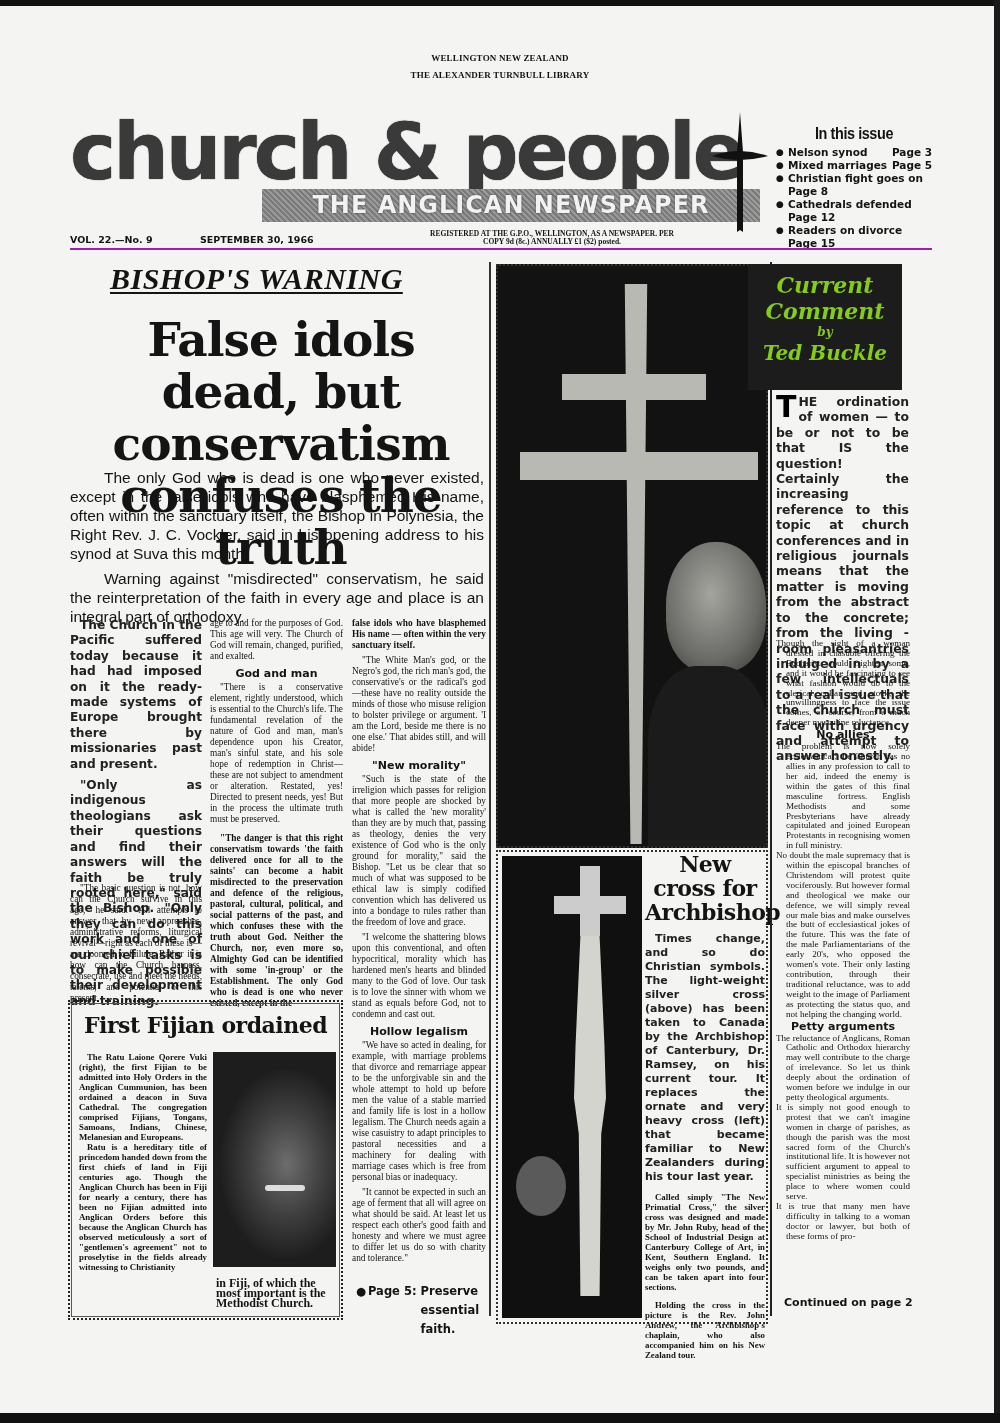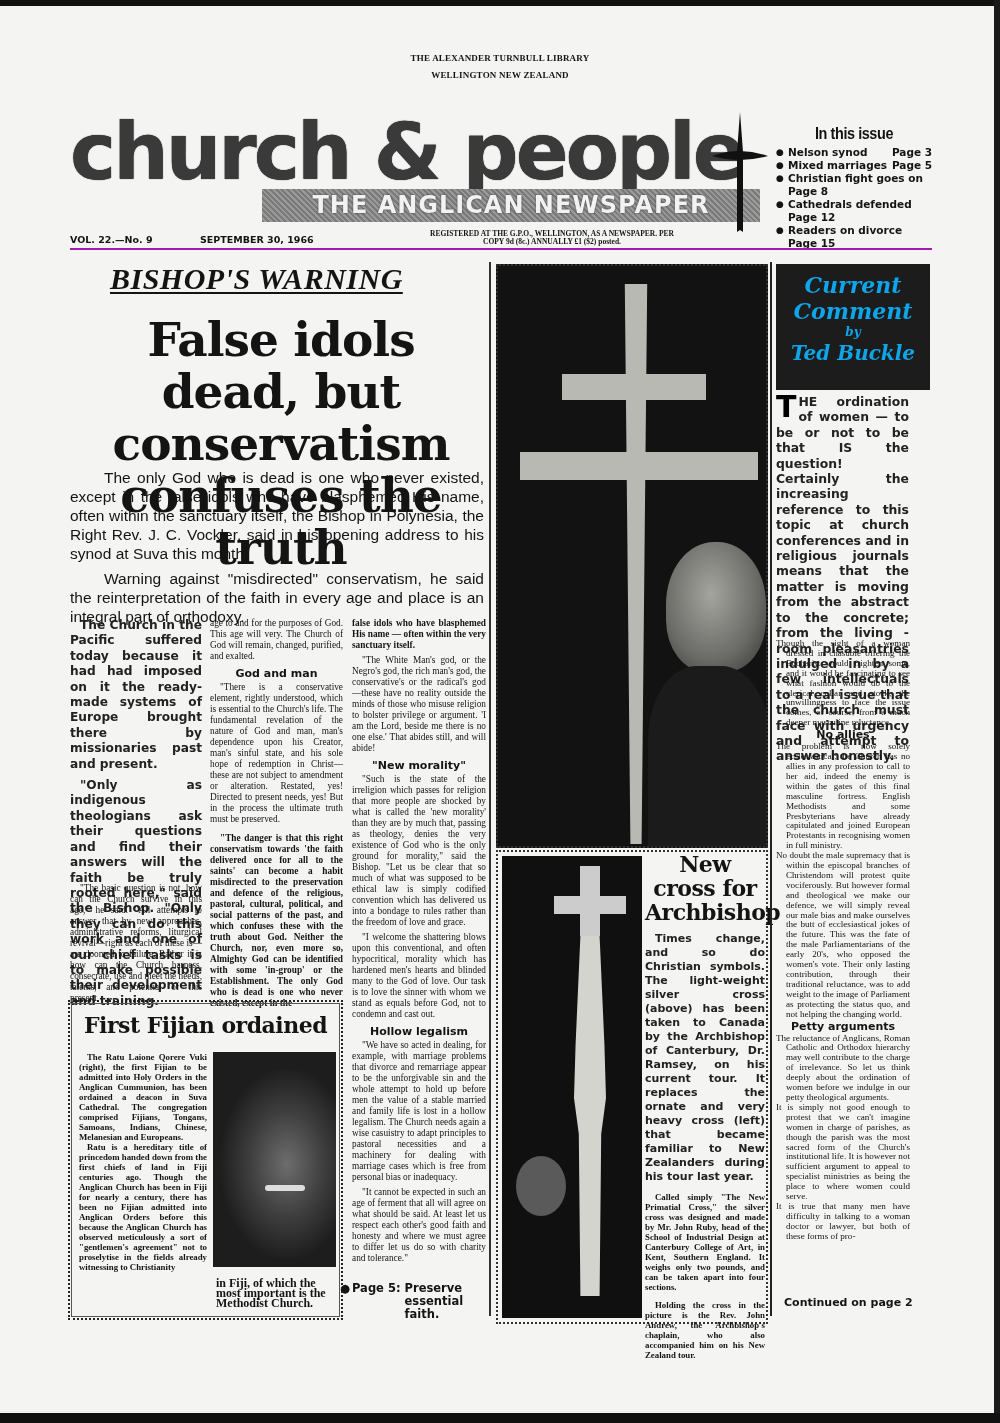--- a/index.html
+++ b/index.html
@@ -52,21 +52,21 @@
     .col p.bold { font-weight: bold; }
     .col h4 { font-family: "DejaVu Sans", sans-serif; font-weight: bold; font-size: 11px; text-align: center; margin: 6px 0 3px; }
     .lead-col { font-family: "DejaVu Sans", sans-serif; font-size: 12.2px; line-height: 15.4px; font-weight: bold; color: #222; }
     .lead-col p { text-indent: 10px; margin-bottom: 6px; }
     .col1 { left: 70px; top: 612px; width: 132px; }
     .col1b { left: 70px; top: 877px; width: 132px; }
     .col2 { left: 210px; top: 612px; width: 133px; }
     .col3 { left: 352px; top: 612px; width: 134px; }
     .vrule { position: absolute; left: 489px; top: 256px; width: 1.5px; height: 1054px; background: #333; }
 
-    .teaser { position: absolute; left: 340px; top: 1276px; font-family: "DejaVu Sans", sans-serif; font-weight: bold; font-size: 11.5px; line-height: 13px; }
+    .teaser { position: absolute; left: 356px; top: 1276px; font-family: "DejaVu Sans", sans-serif; font-weight: bold; font-size: 11.5px; line-height: 19px; }
     .teaser .b { display: inline-block; width: 12px; }
     .teaser .t { display: inline-block; vertical-align: top; }
 
     
     .fiji-box { position: absolute; left: 68px; top: 994px; width: 275px; height: 320px; border: 2px dotted #222; outline: 1px solid #555; outline-offset: -4px; }
     .fiji-head { position: absolute; left: 0; top: 10px; width: 100%; text-align: center; font-family: "DejaVu Serif", serif; font-weight: bold; font-size: 22px; letter-spacing: -0.5px; }
     .fiji-text { position: absolute; left: 9px; top: 50px; width: 128px; font-family: "Liberation Serif", serif; font-weight: bold; font-size: 8.8px; line-height: 10px; text-align: justify; }
     .fiji-text p { text-indent: 8px; }
     .fiji-photo { position: absolute; left: 143px; top: 50px; width: 123px; height: 215px;
       background: radial-gradient(ellipse 55% 45% at 60% 52%, #6d6d6d 0%, #3e3e3e 55%, #1d1d1d 100%); }
@@ -81,39 +81,39 @@
     .cross-art { position: absolute; background: #b9b9b4; }
     .archbox { position: absolute; left: 645px; top: 846px; width: 120px; }
     .arch-head { font-family: "DejaVu Serif", serif; font-weight: bold; font-size: 22px; line-height: 24px; text-align: center; letter-spacing: -0.5px; }
     .arch-lead { font-family: "DejaVu Sans", sans-serif; font-weight: bold; font-size: 11px; line-height: 14px; margin-top: 8px; text-align: justify; color: #222; }
     .arch-lead p { text-indent: 10px; }
     .arch-body { font-family: "Liberation Serif", serif; font-weight: bold; font-size: 8.8px; line-height: 10px; margin-top: 8px; text-align: justify; }
     .arch-body p { text-indent: 10px; margin-bottom: 8px; }
 
     
     .cc-rule { position: absolute; left: 770px; top: 256px; width: 1.5px; height: 1054px; background: #222; }
-    .cc-head { position: absolute; left: 776px; top: 258px; width: 154px; height: 126px; background: #1c1c1c; color: #0ea5e9; text-align: center;
+    .cc-head { position: absolute; left: 748px; top: 258px; width: 154px; height: 126px; background: #1c1c1c; color: #84cc16; text-align: center;
       font-family: "DejaVu Serif", serif; font-style: italic; font-weight: bold; }
     .cc-head .l1 { font-size: 22px; line-height: 26px; margin-top: 8px; }
     .cc-head .by { font-size: 12px; line-height: 16px; }
     .cc-lead { position: absolute; left: 776px; top: 388px; width: 133px; font-family: "DejaVu Sans", sans-serif; font-weight: bold; font-size: 12.4px; line-height: 15.4px; text-align: justify; color: #222; }
     .dropcap { float: left; font-family: "DejaVu Sans", sans-serif; font-weight: bold; font-size: 30px; line-height: 26px; margin-right: 2px; color: #000; }
     .cc-body { position: absolute; left: 776px; top: 633px; width: 134px; font-family: "Liberation Serif", serif; font-size: 9.1px; line-height: 9.9px; }
     .cc-body p { padding-left: 10px; text-indent: -10px; text-align: justify; }
     .cc-body h4 { font-family: "DejaVu Sans", sans-serif; font-weight: bold; font-size: 11px; text-align: center; line-height: 14px; }
     .cc-cont { position: absolute; left: 784px; top: 1290px; font-family: "DejaVu Sans", sans-serif; font-weight: bold; font-size: 11px; text-align: right; }
   </style>
 </head>
 <body>
 
 <div class="page">
 
   <div class="library">
+    <div>WELLINGTON NEW ZEALAND</div>
     <div>THE ALEXANDER TURNBULL LIBRARY</div>
-    <div>WELLINGTON NEW ZEALAND</div>
   </div>
 
   <div class="masthead-title">church &amp; people</div>
   <div class="masthead-sub">THE ANGLICAN NEWSPAPER</div>
   <svg class="masthead-cross" viewBox="0 0 60 120">
     <path d="M30 0 L33 40 L33 120 L30 118 L27 120 L27 40 Z" fill="#111"></path>
     <path d="M2 44 Q30 34 58 44 Q30 52 2 44 Z" fill="#111"></path>
   </svg>
 
   <div class="issue-box">

